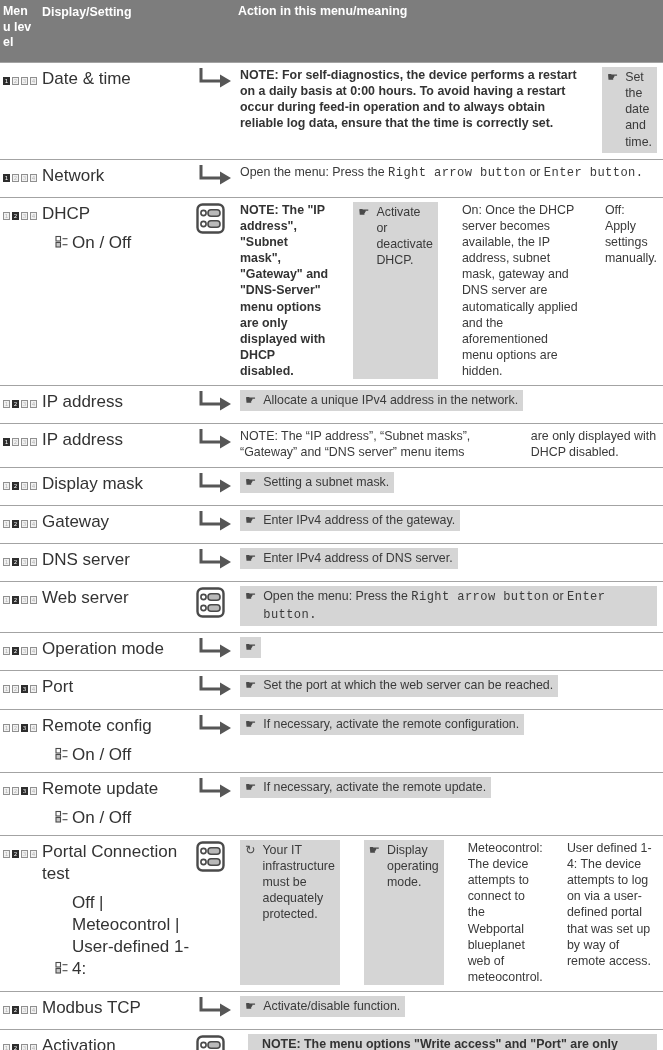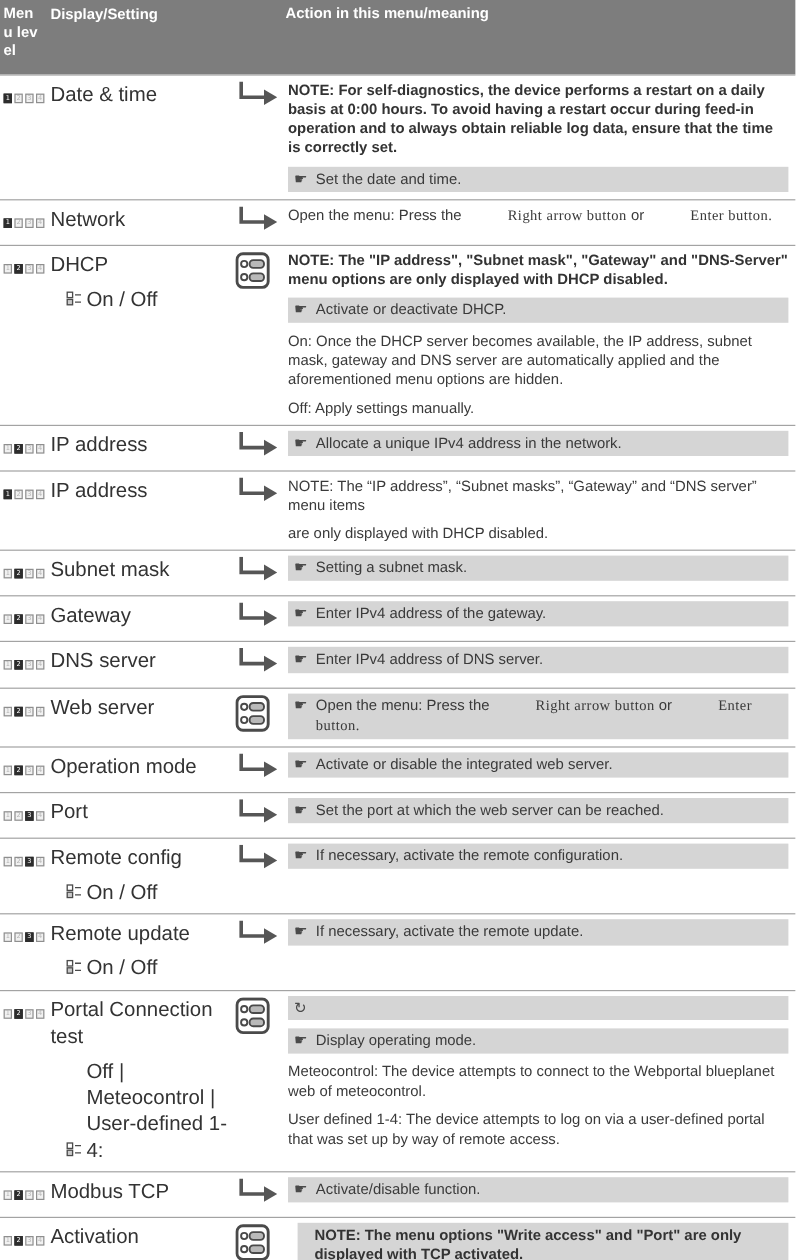--- a/index.html
+++ b/index.html
@@ -43,37 +43,37 @@
     box-sizing:border-box;
     font-size:5.5px;line-height:6px;text-align:center;
     color:#b5b5b5;margin-right:2px;
     font-family:"DejaVu Sans",sans-serif;
   }
   .sq.active{background:#2d2d2d;border-color:#2d2d2d;color:#fff;}
   .cell-label{font-size:17px;color:#333;padding-top:1px;}
   .sub{display:flex;gap:4px;margin-top:7px;padding-left:13px;align-items:flex-end;}
   .sub svg{flex:0 0 auto;margin-top:1px;}
   .cell-marker{padding-top:1px;padding-left:2px;}
-  .cell-content{display:flex;flex-direction:column;gap:7px;padding-right:1px;}
+  .cell-content{display:flex;flex-direction:row;gap:24px;padding-right:1px;}
   .bar{
     background:#d5d5d5;
     padding:2px 5px 3px 5px;
     display:flex;gap:7px;align-items:flex-start;
   }
   .bar.block{display:block;}
   .note{font-weight:bold;color:#333;}
   .bar.note-gray{font-weight:bold;color:#333;padding-left:14px;margin-left:8px;}
   .glyph{
     font-family:"DejaVu Sans",sans-serif;
     color:#4a4a4a;font-size:12.5px;line-height:1.25;flex:0 0 auto;
   }
   .para{}
   .mono{
-    font-family:Liberation Serif, serif;
-    font-size:12.1px;letter-spacing:0.4px;margin-left:35px;
+    font-family:Liberation Mono, monospace;
+    font-size:12.1px;letter-spacing:0.4px;
   }
 </style>
 </head>
 <body>
 
 <div class="page">
   <div class="thead">
     <div class="hc1">Menu level</div>
     <div class="hc2"><span>Display/Setting</span></div>
     <div class="hc3">Action in this menu/meaning</div>
@@ -184,21 +184,21 @@
           <div class="para">are only displayed with DHCP disabled.</div>
         </div>
       </div>
       <div class="row">
         <div class="cell-level"><span class="level-icon">
             <span class="sq">1</span>
             <span class="sq active">2</span>
             <span class="sq">3</span>
             <span class="sq">4</span>
           </span></div>
-        <div class="cell-label"><span>Subnet mask</span></div>
+        <div class="cell-label"><span>Display mask</span></div>
         <div class="cell-marker"><span><svg width="38" height="22" viewBox="0 0 38 22">
               <path d="M5 0 V13 H24" fill="none" stroke="#565656" stroke-width="3"></path>
               <polygon points="24,6.5 35,13 24,19.5" fill="#565656"></polygon>
             </svg></span></div>
         <div class="cell-content">
           <div class="bar">
             <span class="glyph">☛</span>
             <span>Setting a subnet mask.</span>
           </div>
         </div>
@@ -271,21 +271,20 @@
             <span class="sq">4</span>
           </span></div>
         <div class="cell-label"><span>Operation mode</span></div>
         <div class="cell-marker"><span><svg width="38" height="22" viewBox="0 0 38 22">
               <path d="M5 0 V13 H24" fill="none" stroke="#565656" stroke-width="3"></path>
               <polygon points="24,6.5 35,13 24,19.5" fill="#565656"></polygon>
             </svg></span></div>
         <div class="cell-content">
           <div class="bar">
             <span class="glyph">☛</span>
-            <span>Activate or disable the integrated web server.</span>
           </div>
         </div>
       </div>
       <div class="row">
         <div class="cell-level"><span class="level-icon">
             <span class="sq">1</span>
             <span class="sq">2</span>
             <span class="sq active">3</span>
             <span class="sq">4</span>
           </span></div>
@@ -374,20 +373,21 @@
         <div class="cell-marker"><span><svg width="29" height="31" viewBox="0 0 29 31">
               <rect x="1.5" y="1.5" width="26" height="28" rx="5" fill="#fff" stroke="#4a4a4a" stroke-width="2.4"></rect>
               <circle cx="7.5" cy="10" r="2.6" fill="#fff" stroke="#4a4a4a" stroke-width="1.6"></circle>
               <rect x="12" y="6.8" width="12" height="6.4" rx="3" fill="#b9b9b9" stroke="#4a4a4a" stroke-width="1.6"></rect>
               <circle cx="7.5" cy="21" r="2.6" fill="#fff" stroke="#4a4a4a" stroke-width="1.6"></circle>
               <rect x="12" y="17.8" width="12" height="6.4" rx="3" fill="#b9b9b9" stroke="#4a4a4a" stroke-width="1.6"></rect>
             </svg></span></div>
         <div class="cell-content">
           <div class="bar">
             <span class="glyph">↻</span>
+            <span>Your IT infrastructure must be adequately protected.</span>
           </div>
           <div class="bar">
             <span class="glyph">☛</span>
             <span>Display operating mode.</span>
           </div>
           <div class="para">Meteocontrol: The device attempts to connect to the Webportal blueplanet web of meteocontrol.</div>
           <div class="para">User defined 1-4: The device attempts to log on via a user-defined portal that was set up by way of remote access.</div>
         </div>
       </div>
       <div class="row">

